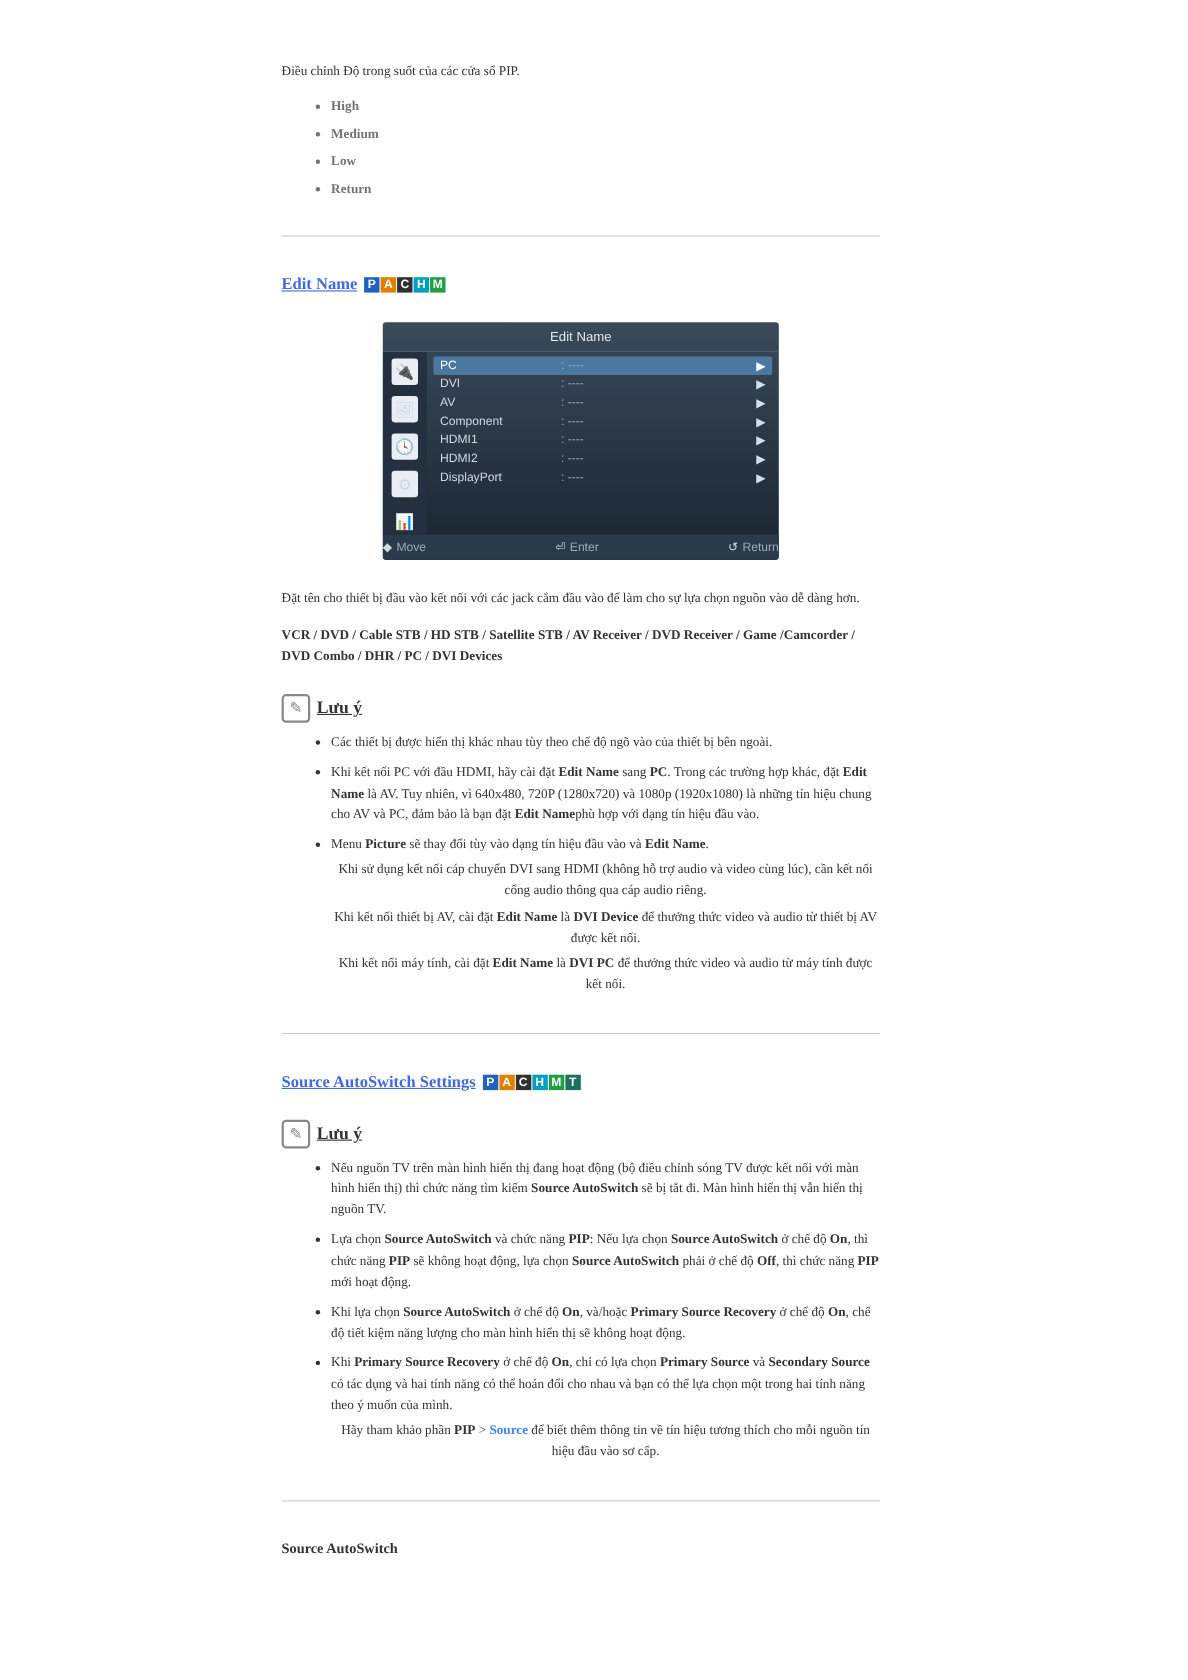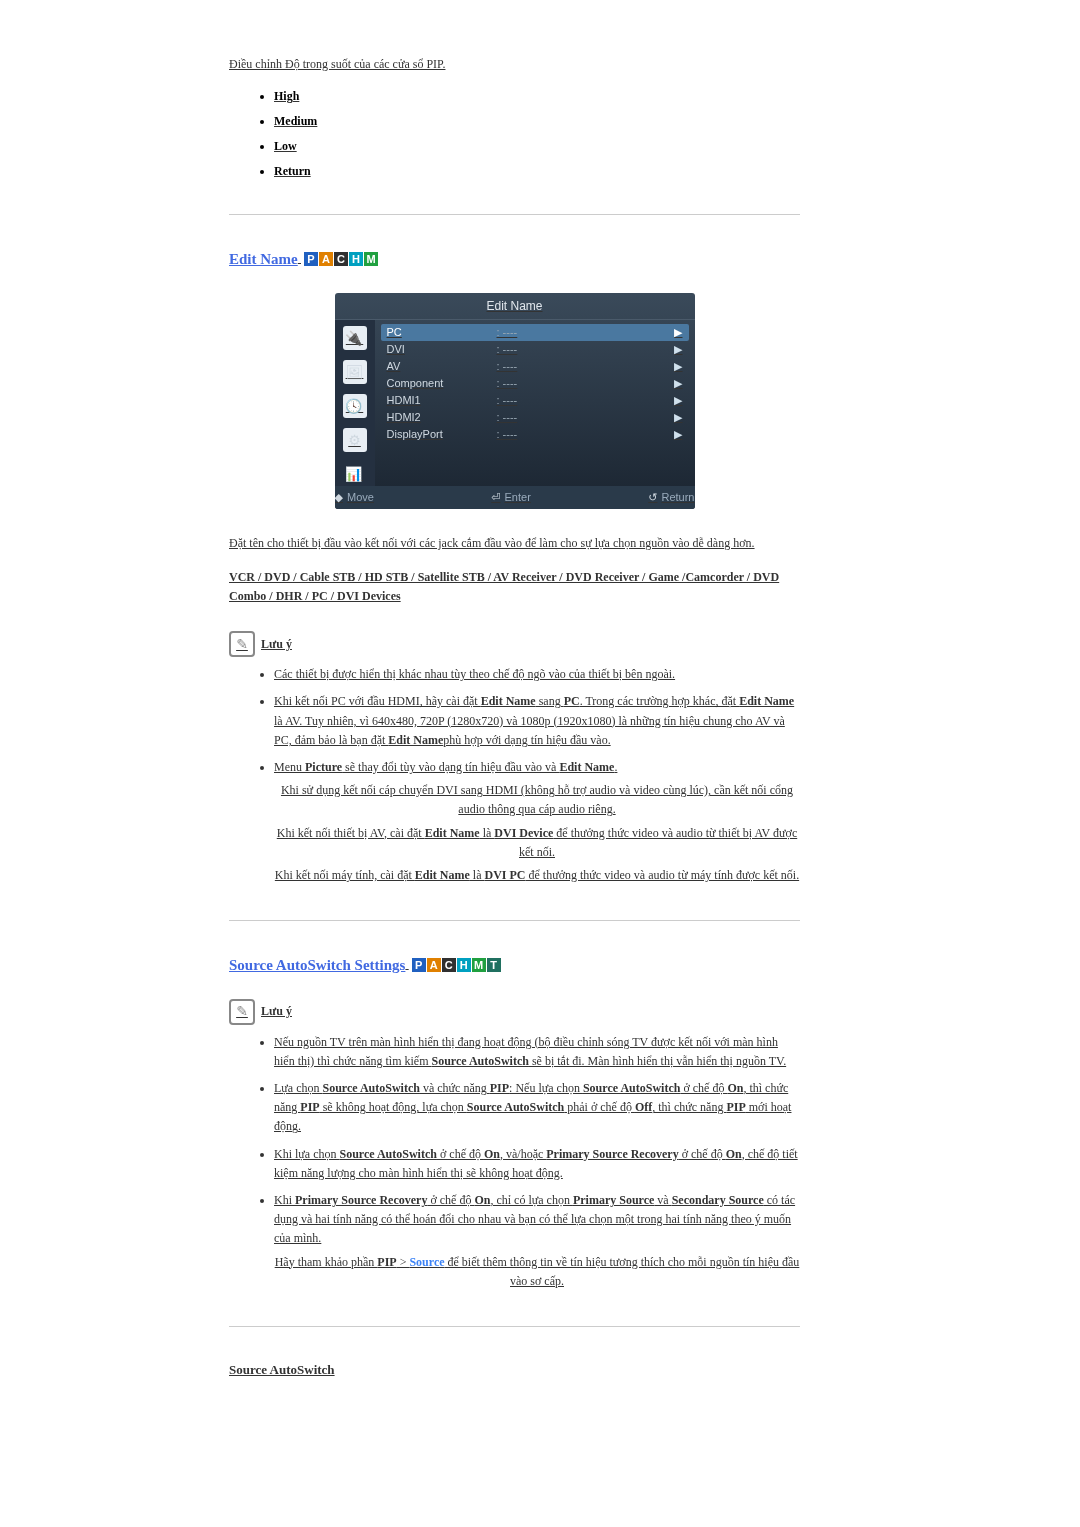--- a/index.html
+++ b/index.html
@@ -9,35 +9,34 @@
     margin: 0;
     padding: 0;
     background: #fff;
   }
   .page {
     width: 800px;
     margin: 0 auto;
     padding: 40px 0;
   }
   .content {
-    margin-left: 89px;
+    margin-left: 116px;
     margin-right: 140px;
-    text-decoration: underline;
   }
   .section-intro {
     margin: 50px 0 15px 0;
   }
   ul.bullets {
     list-style: disc;
     padding-left: 45px;
     margin: 10px 0;
   }
   ul.bullets li {
     margin: 10px 0;
-    color: #000000;
+    color: #737373;
     font-weight: bold;
     font-size: 12px;
   }
   hr.divider {
     border: none;
     border-top: 1px solid #ccc;
     margin: 35px 0;
   }
   .heading {
     color: #4169E1;
@@ -157,21 +156,21 @@
     border: 2px solid #888;
     border-radius: 4px;
     display: flex;
     align-items: center;
     justify-content: center;
     color: #888;
     font-size: 14px;
   }
   .note-head .note-label {
     font-weight: bold;
-    font-size: 12px;
+    font-size: 16px;
     text-decoration: underline;
   }
   ul.notes {
     list-style: disc;
     padding-left: 45px;
     margin: 8px 0;
   }
   ul.notes li {
     margin: 8px 0;
     line-height: 1.6;

